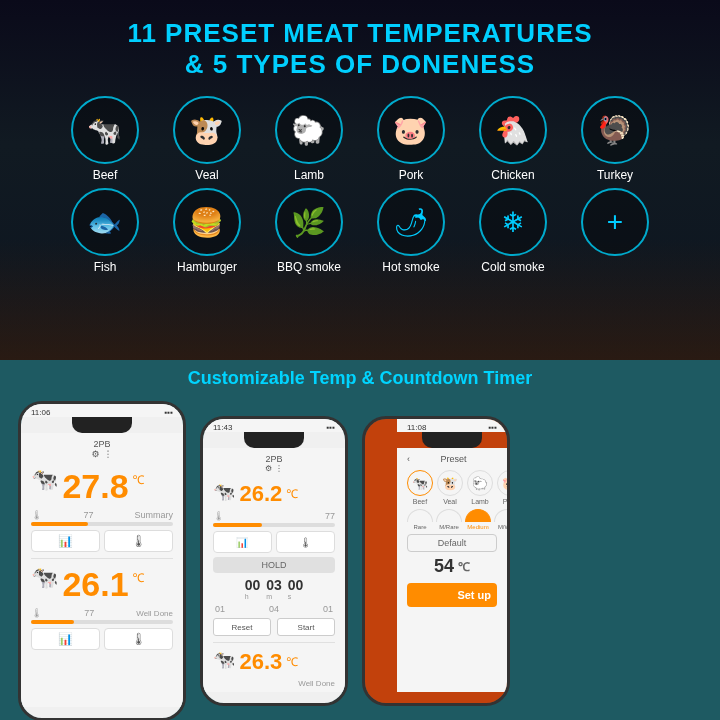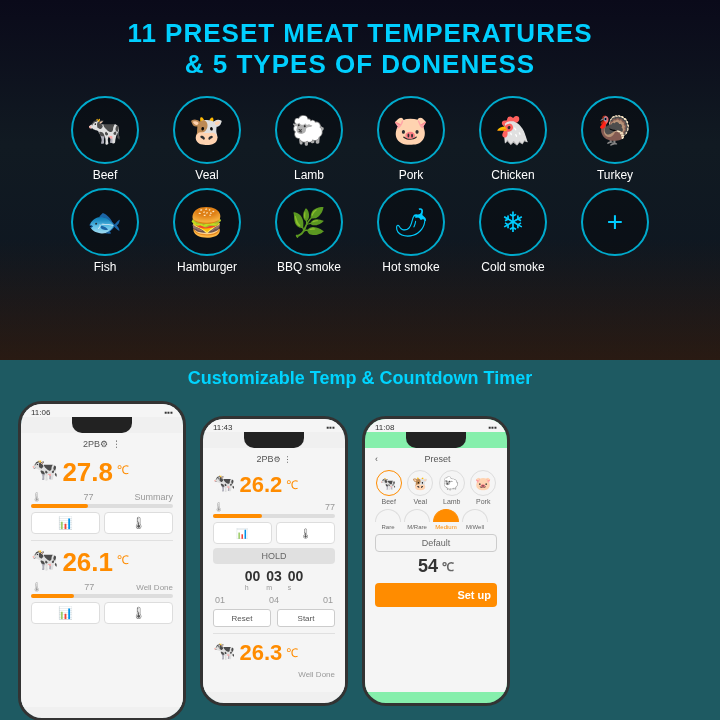--- a/index.html
+++ b/index.html
@@ -137,38 +137,39 @@
       background: #f5f5f5;
     }
     .phone-content {
       padding: 6px 10px;
       background: #f5f5f5;
       height: calc(100% - 40px);
       overflow: hidden;
     }
     .phone-header {
       display: flex;
-      justify-content: center;
+      justify-content: flex-start;
       align-items: center;
       margin-bottom: 8px;
       font-size: 9px;
       color: #555;
+      flex-direction: column;
     }
     .temp-reading {
       display: flex;
       align-items: flex-start;
       gap: 4px;
       margin: 4px 0;
     }
     .temp-icon {
       font-size: 22px;
       color: #888;
     }
     .temp-value {
-      font-size: 26px;
+      font-size: 34px;
       font-weight: 700;
       color: #ff8c00;
     }
     .temp-unit {
       font-size: 12px;
       color: #ff8c00;
       margin-top: 4px;
     }
     .set-temp-row {
       display: flex;
@@ -543,21 +544,21 @@
             <span class="temp-icon" style="font-size:18px;">🐄</span>
             <span class="temp-value" style="font-size:22px;">26.3</span>
             <span class="temp-unit">℃</span>
           </div>
           <div class="status-label">Well Done</div>
         </div>
       </div>
     </div>
 
     <div class="phone phone-small">
-      <div style="background:#86efac; height:100%;">
+      <div style="background:#c2410c; height:100%;padding-left:32px;">
         <div class="phone-status-bar">
           <span>11:08</span>
           <span>▪▪▪</span>
         </div>
         <div class="phone-notch"></div>
         <div class="phone-content">
           <div class="preset-header">
             <span>‹</span>
             <span>Preset</span>
             <span> </span>

